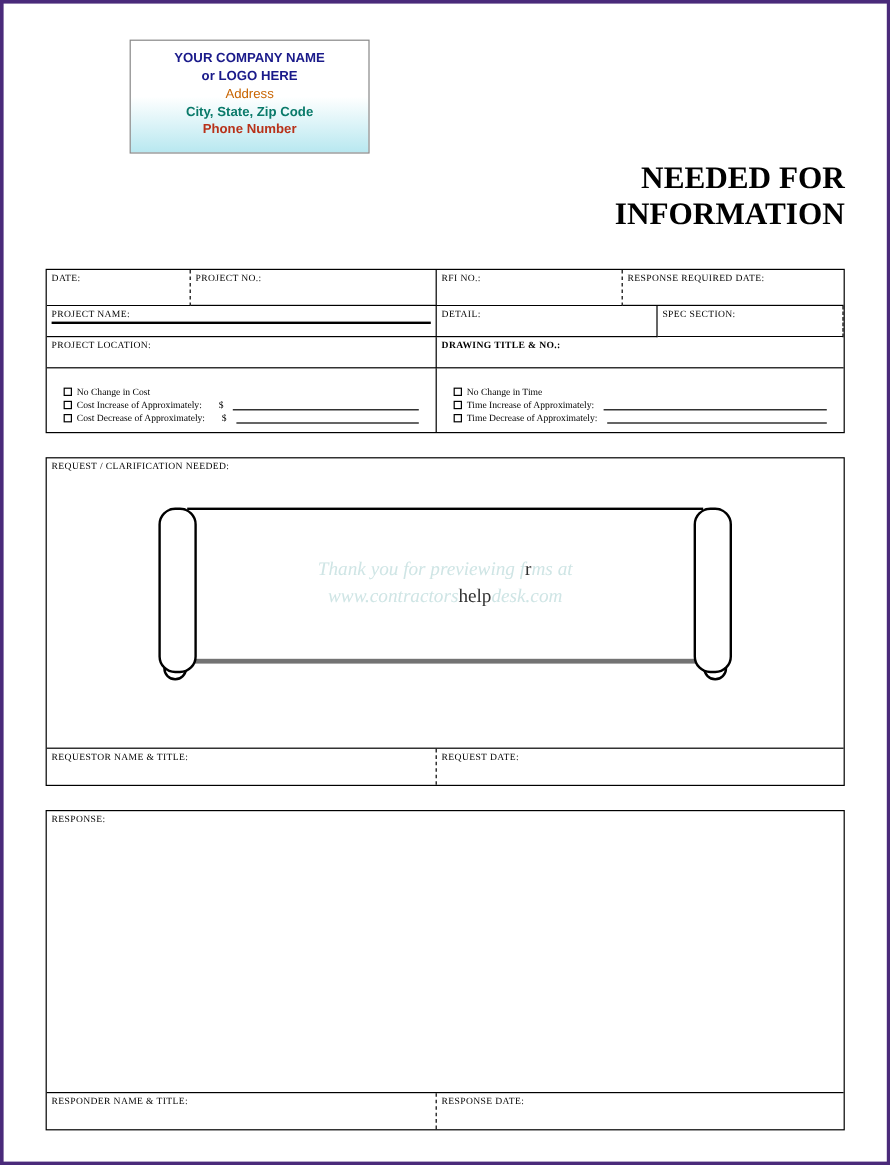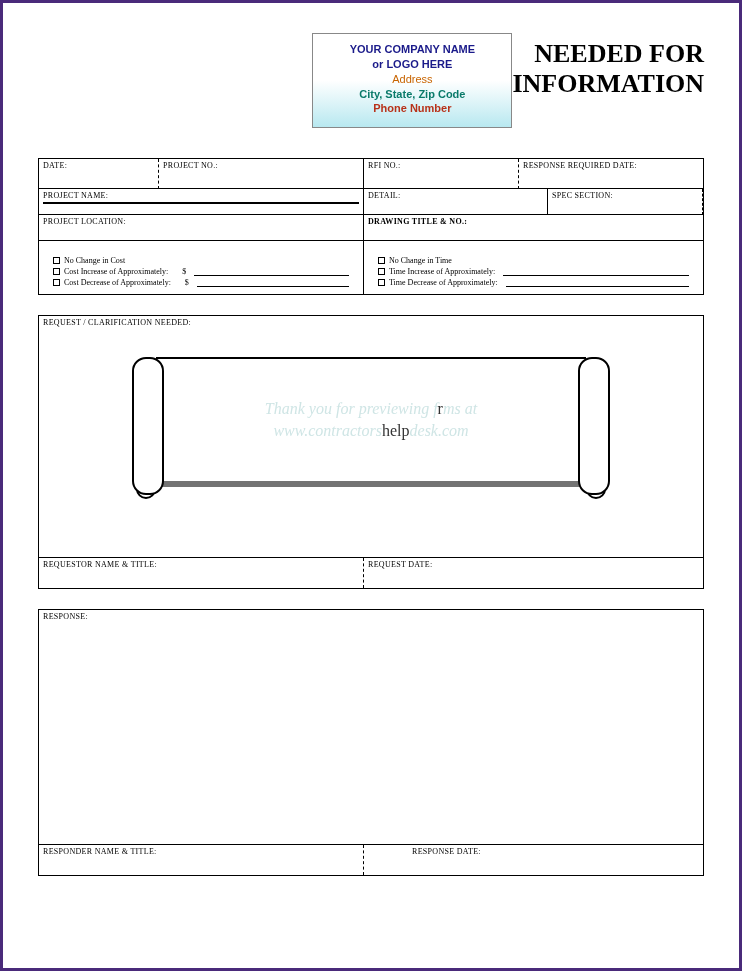--- a/index.html
+++ b/index.html
@@ -8,22 +8,23 @@
     height: 971px;
     background: #fff;
     border: 3px solid #4a2a7a;
     font-family: Arial, sans-serif;
   }
   .page {
     padding: 30px 35px 20px 35px;
   }
   .header-row {
     display: flex;
-    justify-content: flex-end;
+    justify-content: center;
     margin-bottom: 30px;
+    flex-direction: column;
   }
   .company-box {
     width: 200px;
     height: 95px;
     border: 1px solid #888;
     background: linear-gradient(#fff, #fff 50%, #b8e8f0 100%);
     text-align: center;
     padding: 8px 4px;
     font-size: 11px;
     line-height: 1.35;
@@ -63,21 +64,21 @@
   .underline { border-bottom:1px solid #000; flex:1; height:9px; margin-left:4px; }
   .scroll-wrap {
     display:flex; justify-content:center; align-items:center;
     padding: 30px 20px 40px 20px;
   }
   .scroll {
     position: relative;
     width: 430px;
     height: 130px;
     border-top: 2px solid #000;
-    border-bottom: 6px solid #737373;
+    border-bottom: 4px solid #737373;
     background: #fff;
     display:flex; flex-direction:column; justify-content:center; align-items:center;
     font-family: Georgia, serif;
   }
   .scroll::before, .scroll::after {
     content:"";
     position:absolute;
     top:-2px;
     width: 28px; height: 134px;
     border: 2px solid #000;
@@ -203,17 +204,17 @@
   </div>
 
   <div class="form-box">
     <div class="row">
       <div class="cell" style="flex:1;height:235px;border-right:none;">
         <span class="label">RESPONSE:</span>
       </div>
     </div>
     <div class="row">
       <div class="cell dashed-r" style="width:325px;height:30px;border-bottom:none;"><span class="label">RESPONDER NAME &amp; TITLE:</span></div>
-      <div class="cell" style="flex:1;border-bottom:none;margin-left:44px;"><span class="label">RESPONSE DATE:</span></div>
+      <div class="cell" style="flex:1;border-bottom:none;"><span class="label">RESPONSE DATE:</span></div>
     </div>
   </div>
 
 </div>
 
 </body></html>

